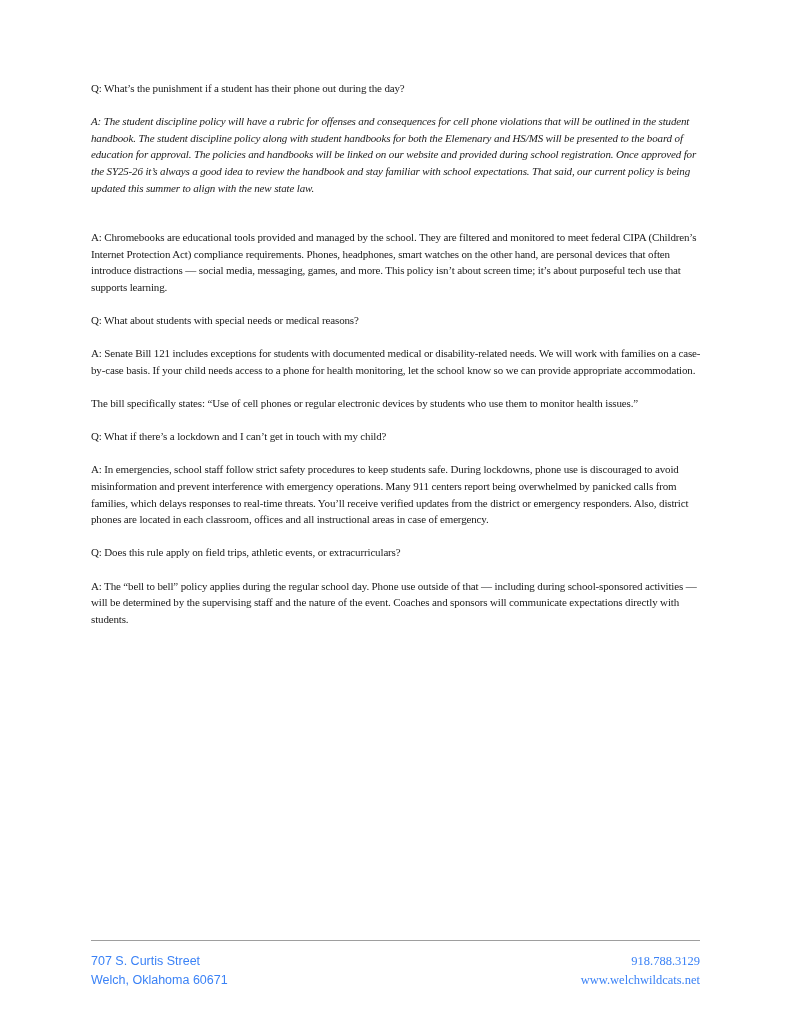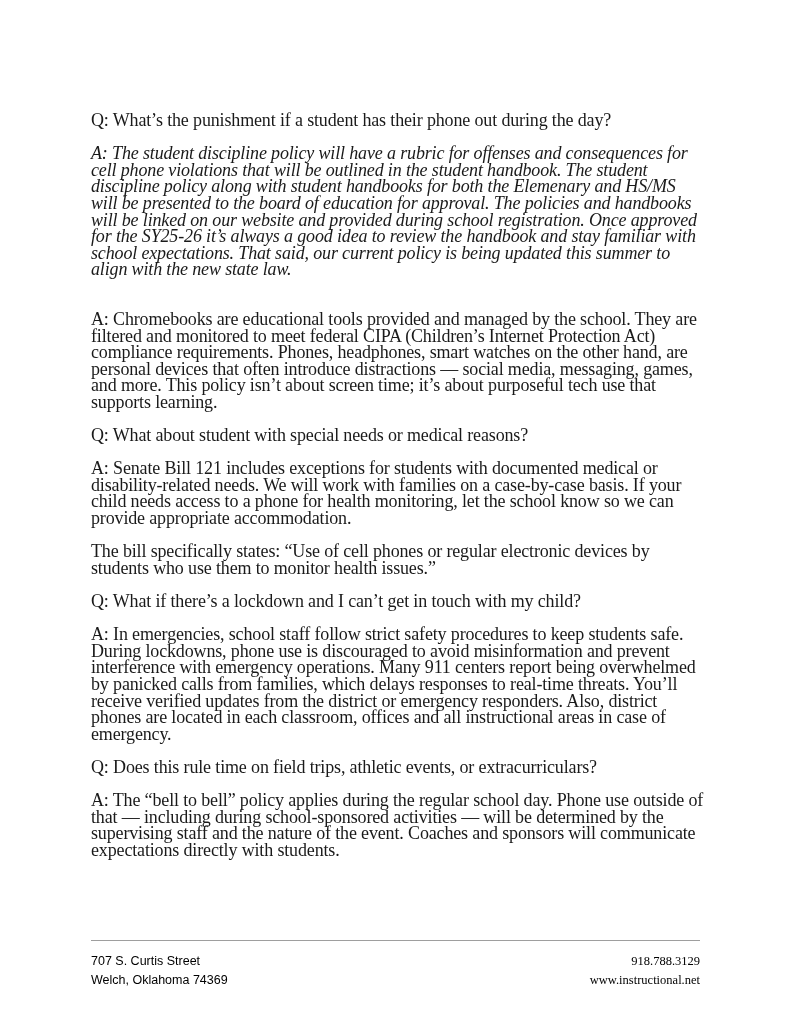--- a/index.html
+++ b/index.html
@@ -13,24 +13,23 @@
       position: relative;
       overflow: hidden;
       color: #1a1a1a;
     }
     .content {
       position: absolute;
       left: 91px;
       top: 80px;
       width: 615px;
       font-family: "Liberation Serif", "DejaVu Serif", serif;
-      font-size: 18px;
+      font-size: 11px;
       line-height: 16.6px;
       letter-spacing: -0.15px;
-      margin-top: 32px;
     }
     .para {
       margin: 0 0 16.6px 0;
     }
     .para.extra-gap {
       margin-bottom: 33px;
       font-style: italic;
     }
     .footer-rule {
       position: absolute;
@@ -41,56 +40,56 @@
       border-top: 1.5px solid #9e9e9e;
     }
     .footer {
       position: absolute;
       left: 91px;
       top: 952px;
       width: 609px;
       font-family: "Liberation Sans", "DejaVu Sans", sans-serif;
       font-size: 12.5px;
       line-height: 19px;
-      color: #000000;
+      color: #3b82f6;
       display: flex;
       justify-content: space-between;
     }
     .footer-col-right {
       text-align: right;
       font-family: Liberation Serif, serif;
     }
     .footer-line {
       display: block;
     }
   </style>
 </head>
 <body>
 
 <div class="content">
   <p class="para">Q: What’s the punishment if a student has their phone out during the day?</p>
   <p class="para extra-gap">A: The student discipline policy will have a rubric for offenses and consequences for cell phone violations that will be outlined in the student handbook. The student discipline policy along with student handbooks for both the Elemenary and HS/MS will be presented to the board of education for approval. The policies and handbooks will be linked on our website and provided during school registration. Once approved for the SY25-26 it’s always a good idea to review the handbook and stay familiar with school expectations. That said, our current policy is being updated this summer to align with the new state law.</p>
 
   <p class="para">A: Chromebooks are educational tools provided and managed by the school. They are filtered and monitored to meet federal CIPA (Children’s Internet Protection Act) compliance requirements. Phones, headphones, smart watches on the other hand, are personal devices that often introduce distractions — social media, messaging, games, and more. This policy isn’t about screen time; it’s about purposeful tech use that supports learning.</p>
 
-  <p class="para">Q: What about student with special needs or medical reasons?</p>
+  <p class="para">Q: What about students with special needs or medical reasons?</p>
   <p class="para">A: Senate Bill 121 includes exceptions for students with documented medical or disability-related needs. We will work with families on a case-by-case basis. If your child needs access to a phone for health monitoring, let the school know so we can provide appropriate accommodation.</p>
   <p class="para">The bill specifically states: “Use of cell phones or regular electronic devices by students who use them to monitor health issues.”</p>
 
   <p class="para">Q: What if there’s a lockdown and I can’t get in touch with my child?</p>
   <p class="para">A: In emergencies, school staff follow strict safety procedures to keep students safe. During lockdowns, phone use is discouraged to avoid misinformation and prevent interference with emergency operations. Many 911 centers report being overwhelmed by panicked calls from families, which delays responses to real-time threats. You’ll receive verified updates from the district or emergency responders. Also, district phones are located in each classroom, offices and all instructional areas in case of emergency.</p>
 
-  <p class="para">Q: Does this rule time on field trips, athletic events, or extracurriculars?</p>
+  <p class="para">Q: Does this rule apply on field trips, athletic events, or extracurriculars?</p>
   <p class="para">A: The “bell to bell” policy applies during the regular school day. Phone use outside of that — including during school-sponsored activities — will be determined by the supervising staff and the nature of the event. Coaches and sponsors will communicate expectations directly with students.</p>
 </div>
 
 <div class="footer-rule"></div>
 
 <div class="footer">
   <div class="footer-col-left">
     <span class="footer-line">707 S. Curtis Street</span>
-    <span class="footer-line">Welch, Oklahoma 74369</span>
+    <span class="footer-line">Welch, Oklahoma 60671</span>
   </div>
   <div class="footer-col-right">
     <span class="footer-line">918.788.3129</span>
-    <span class="footer-line">www.instructional.net</span>
+    <span class="footer-line">www.welchwildcats.net</span>
   </div>
 </div>
 
 </body></html>

